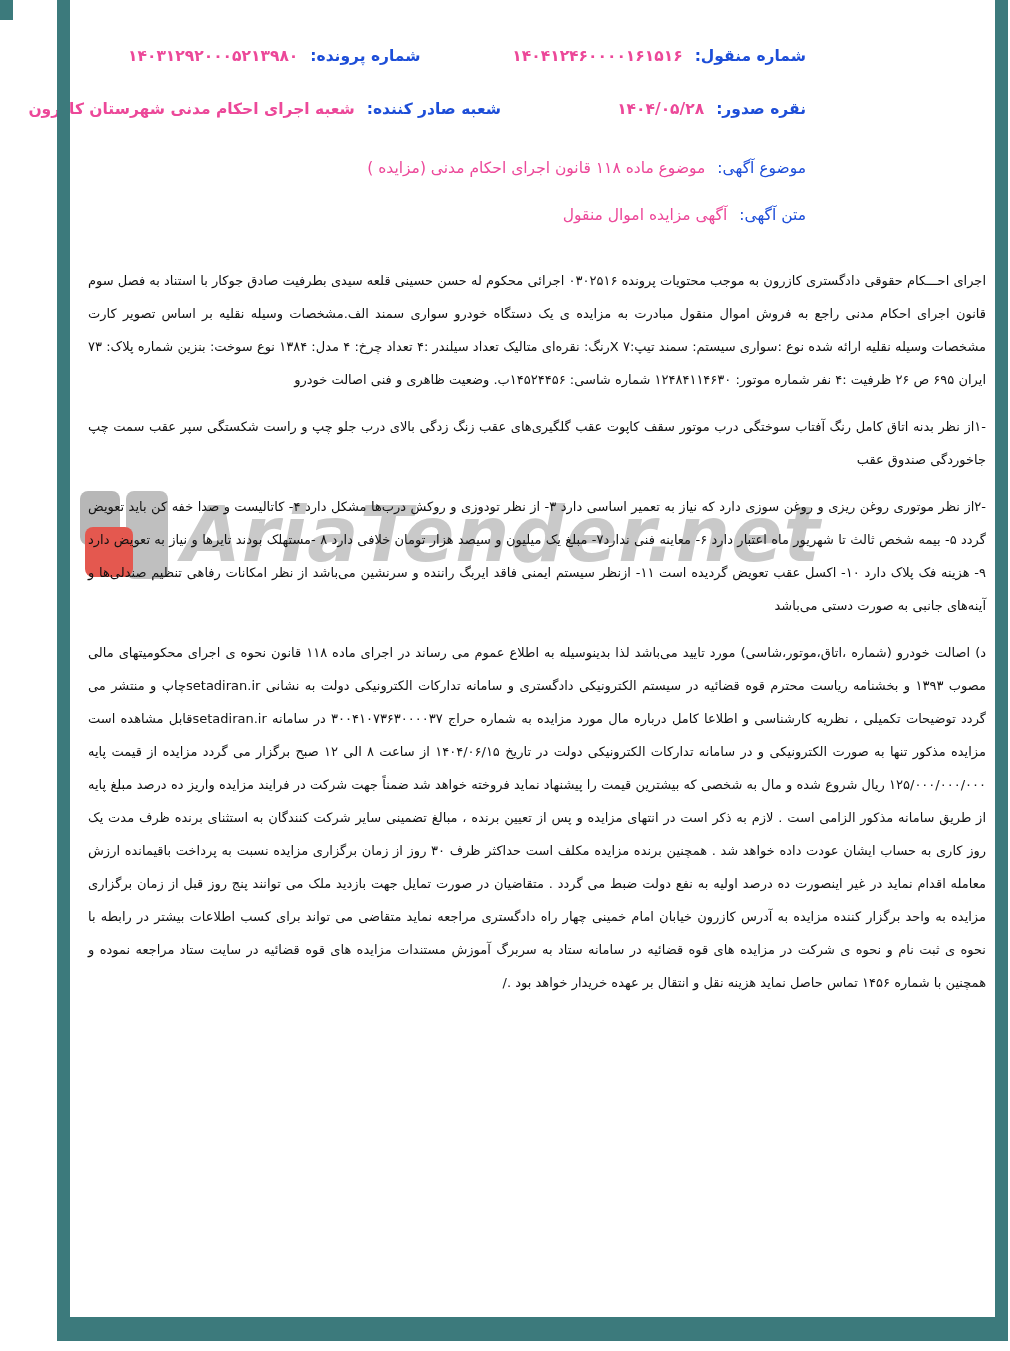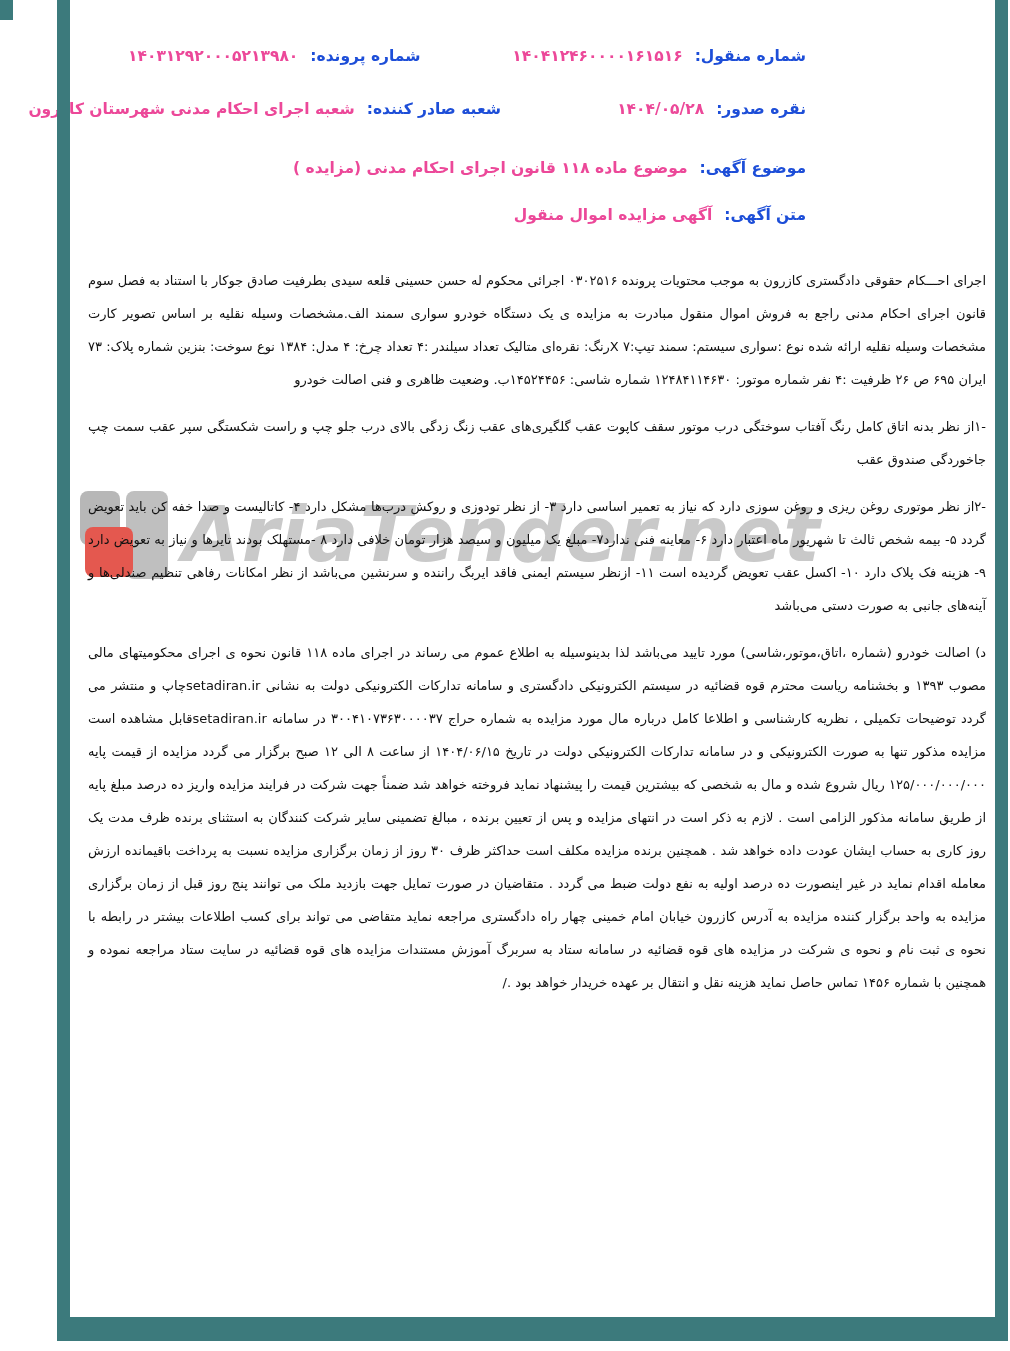--- a/index.html
+++ b/index.html
@@ -49,21 +49,21 @@
     font-size:15.5px; font-weight:700; line-height:21px;
   }
   .cell { white-space:nowrap; }
   .c-right { text-align:right; }
   .c-left  { text-align:left; }
   .lbl { color:#1d4ed8; margin-left:12px; }
   .val { color:#ec4899; }
 
   .hdr-line {
     margin:0 180px 0 0; text-align:right;
-    font-size:15.5px; font-weight:700; line-height:21px;
+    font-size:15.5px; font-weight:400; line-height:21px;
   }
   .hdr-line.subject { margin-top:38px; }
   .hdr-line.metn    { margin-top:26px; }
 
   .body-text {
     margin-top:38px;
     font-size:13px; font-weight:400; line-height:33px;
     text-align:justify;
   }
   .body-text p { margin:0 0 14px 0; }

